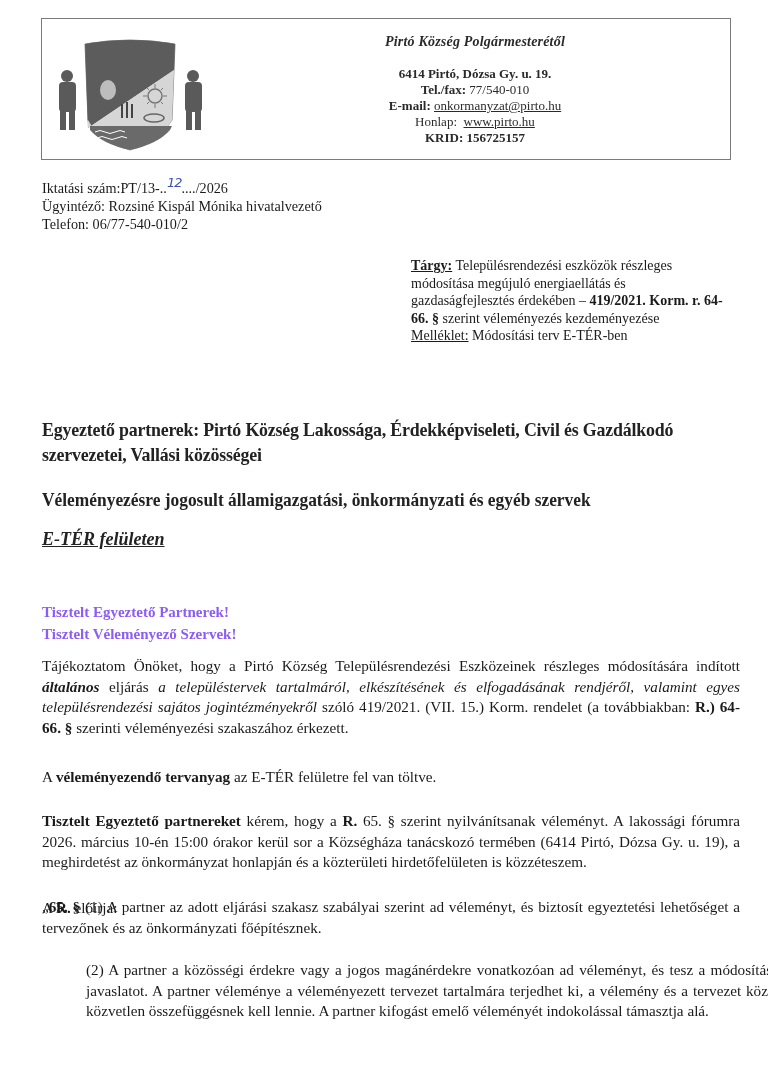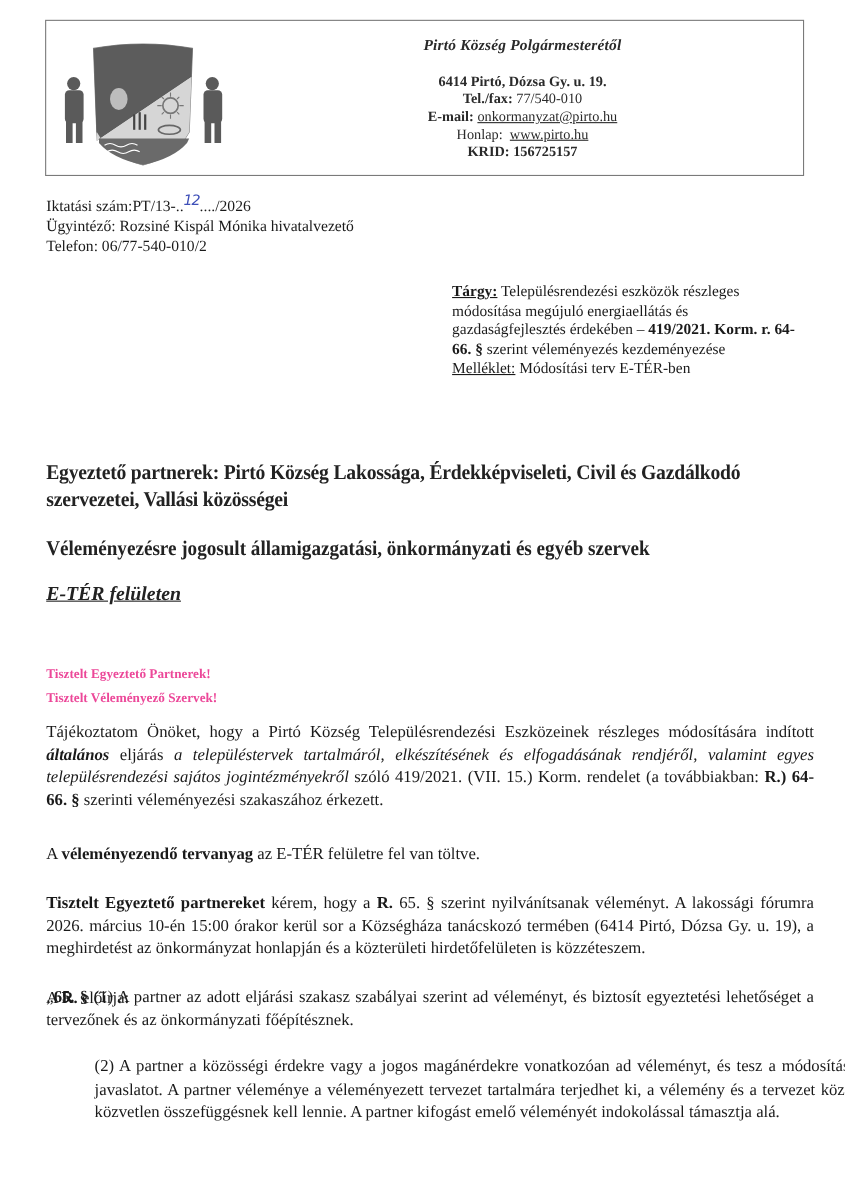--- a/index.html
+++ b/index.html
@@ -49,21 +49,21 @@
       left: 42px; top: 488px; width: 760px; font-size: 19px; line-height: 24px;
       font-weight: bold; color: #222; transform: scaleX(0.915); transform-origin: left top;
       white-space: nowrap;
     }
     .eter {
       left: 42px; top: 529px; font-size: 18px; font-weight: bold; font-style: italic;
       text-decoration: underline; color: #222;
     }
 
     .greet {
-      left: 42px; font-size: 12px; line-height: 20px; font-weight: bold; color: #ec4899;
+      left: 42px; font-size: 15px; line-height: 20px; font-weight: bold; color: #8b5cf6;
     }
 
     .para {
       left: 42px; width: 698px; font-size: 15.2px; line-height: 20.5px;
       text-align: justify; color: #1a1a1a;
     }
     .para b { font-weight: bold; }
     .para i { }
   </style>
 </head>

